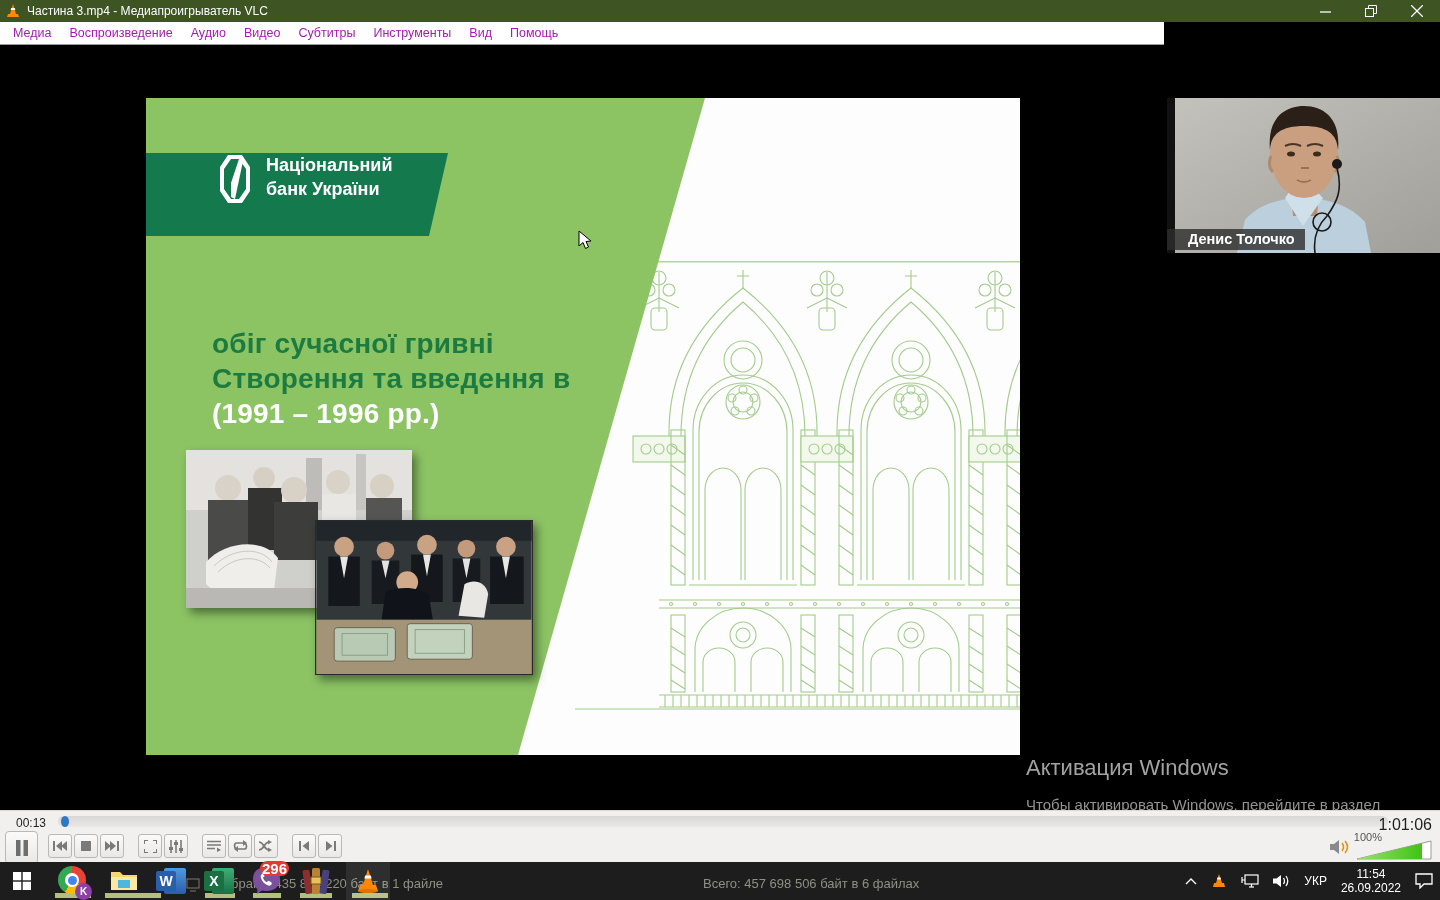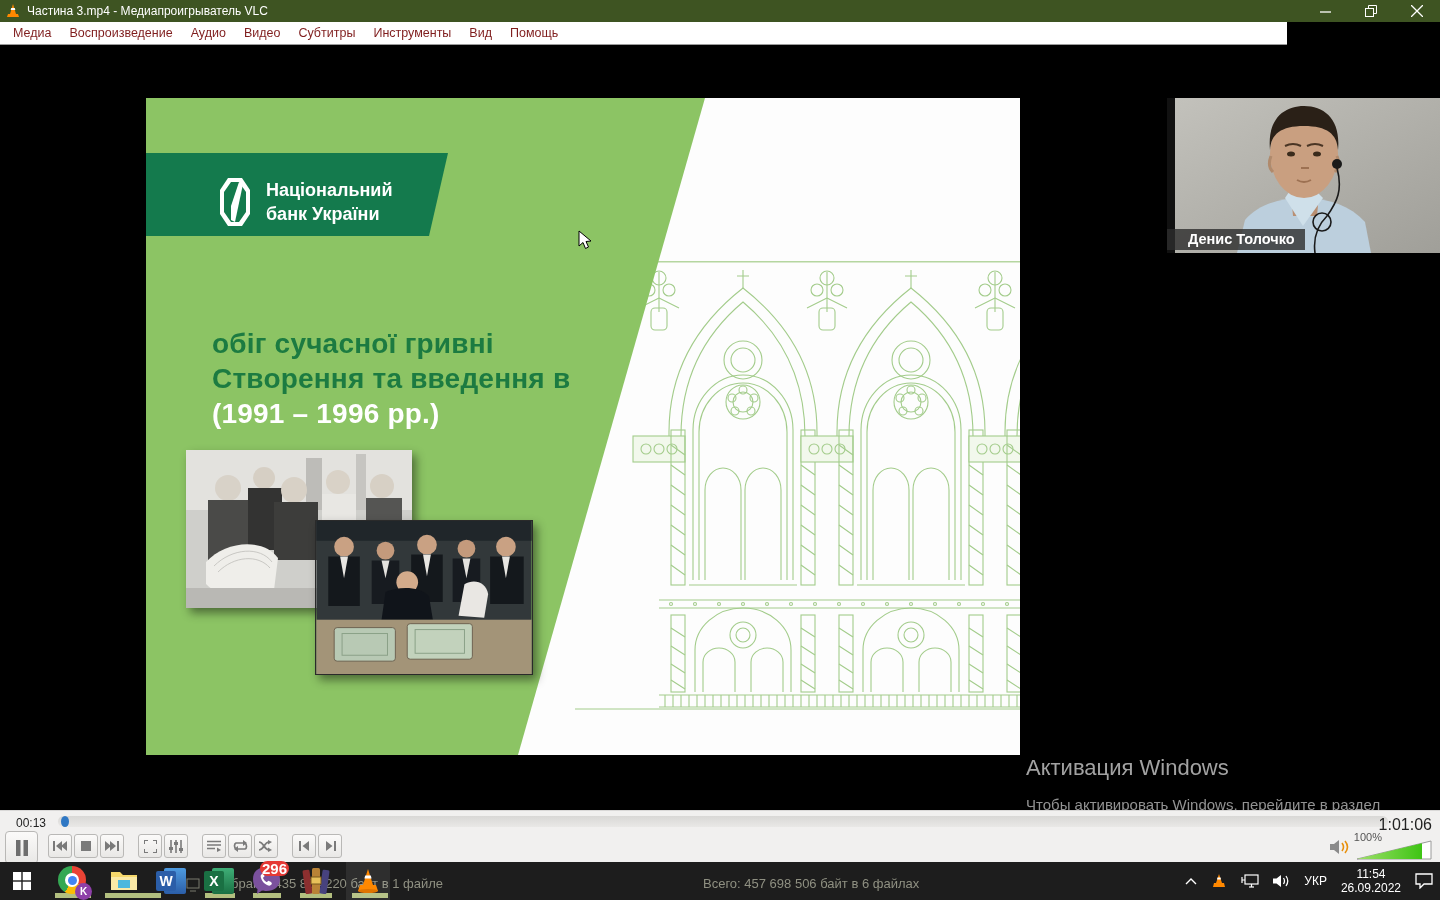--- a/index.html
+++ b/index.html
@@ -7,39 +7,39 @@
   body { font-family:"Liberation Sans", sans-serif; position:relative; }
 
   
   .titlebar { position:absolute; left:0; top:0; width:1440px; height:22px;
     background:#3e5422; display:flex; align-items:center; color:#fff; font-size:12px; }
   .titlebar .app-icon { width:16px; height:16px; margin:0 6px 0 5px; }
   .win-btns { position:absolute; right:0; top:0; height:22px; display:flex; }
   .win-btn { width:46px; height:22px; display:flex; align-items:center; justify-content:center; }
 
   
-  .menubar { position:absolute; left:0; top:22px; width:1287px; height:23px;
-    background:#fff; display:flex; align-items:center; font-size:12.5px; color:#7f1d1d;
+  .menubar { position:absolute; left:0; top:22px; width:1164px; height:23px;
+    background:#fff; display:flex; align-items:center; font-size:12.5px; color:#a21caf;
     border-bottom:1px solid #9a9a9a; padding-left:4px; }
   .menu-item { padding:3px 9px; }
 
   
   .video-area { position:absolute; left:0; top:45px; width:1440px; height:765px;
     background:#000; overflow:hidden; }
 
   
   .slide { position:absolute; left:146px; top:53px; width:874px; height:657px;
     background:#fdfdfd; overflow:hidden; }
   .slide-arch { position:absolute; left:429px; top:152px; width:445px; height:470px; }
   .slide-topline { position:absolute; left:380px; top:163px; width:494px; height:1px; background:#b5d6a0; }
   .green-poly { position:absolute; left:0; top:0; width:874px; height:657px;
     background:#8cc464; clip-path:polygon(0 0, 559px 0, 372px 657px, 0 657px); }
   .banner { position:absolute; left:0; top:55px; width:305px; height:98px;
     background:#147a4d; clip-path:polygon(0 0, 302px 0, 283px 83px, 0 83px);
-    display:flex; align-items:center; }
+    display:flex; align-items:flex-start; }
   .banner-logo { width:34px; height:52px; margin-left:72px; flex:none; }
   .banner-text { color:#fff; font-size:18px; font-weight:bold; line-height:24px; margin-left:14px; }
   .slide-title { position:absolute; left:66px; top:228px; font-weight:bold; font-size:28px;
     line-height:35px; color:#1c7b41; letter-spacing:.2px; }
   .slide-title .yr { color:#fff; }
 
   .photo { position:absolute; box-shadow:4px 5px 9px rgba(0,0,0,.45); }
   .photo1 { left:40px; top:352px; width:226px; height:158px; }
   .photo2 { left:169px; top:422px; width:218px; height:155px; border:1px solid #2a2a2a; }
 

